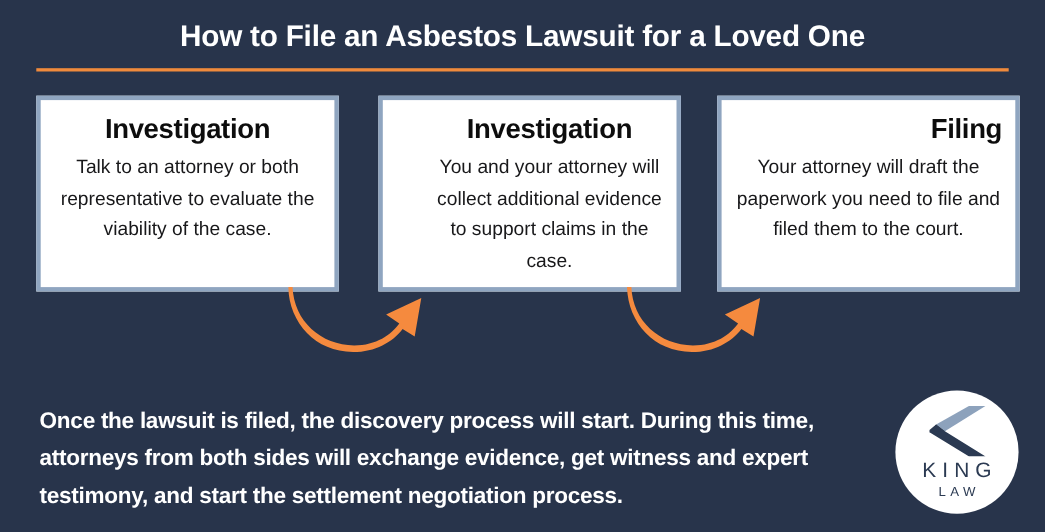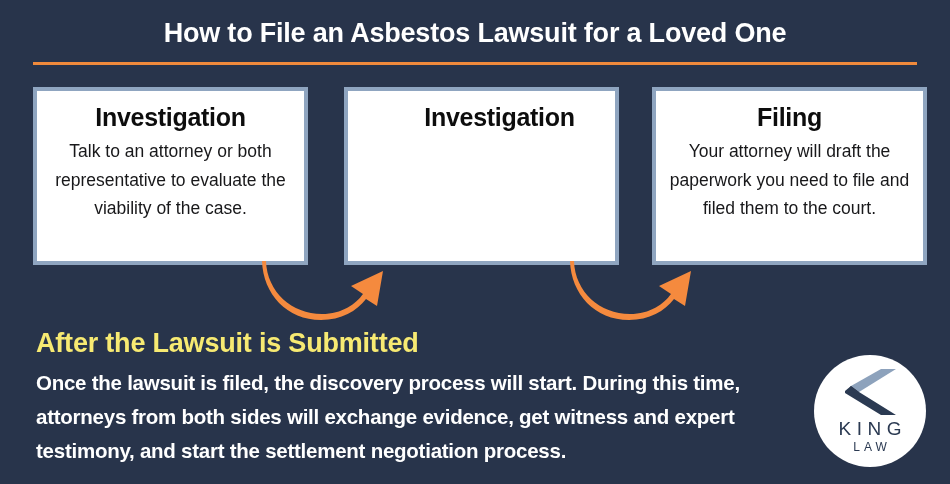--- a/index.html
+++ b/index.html
@@ -50,21 +50,21 @@
     background: #ffffff;
     border: 4px solid #8fa5c0;
     box-sizing: border-box;
     display: flex;
     flex-direction: column;
     align-items: center;
     padding: 10px 12px 0 12px;
   }
   #card-1 { left: 33px; }
   #card-2 { left: 344px; padding-left: 48px; }
-  #card-3 { left: 652px; }
+  #card-3 { left: 652px; align-items: flex-end; }
 
   .card-title {
     color: #0d0d0d;
     font-size: 25px;
     font-weight: bold;
     line-height: 32px;
     margin: 0 0 4px 0;
     text-align: center;
     letter-spacing: -0.3px;
   }
@@ -154,32 +154,32 @@
     <div class="card-title">Investigation</div>
     <div class="card-body">Talk to an attorney or both representative to evaluate the viability of the case.</div>
   </div>
 
   <svg class="arrow" id="arrow-1" viewBox="0 0 125 62">
     <path d="M4 3 C5 34, 30 56, 60 56 C80 56, 94 46, 101 36 L89 28 L121 13 L115 48 L104 41 C95 53, 79 62, 59 62 C25 62, 1 36, 0 3 Z" fill="#f58a3e"></path>
   </svg>
 
   <div class="card" id="card-2">
     <div class="card-title">Investigation</div>
+    <div class="card-body">You and your attorney will collect additional evidence to support claims in the case.</div>
   </div>
 
   <svg class="arrow" id="arrow-2" viewBox="0 0 125 62">
     <path d="M4 3 C5 34, 30 56, 60 56 C80 56, 94 46, 101 36 L89 28 L121 13 L115 48 L104 41 C95 53, 79 62, 59 62 C25 62, 1 36, 0 3 Z" fill="#f58a3e"></path>
   </svg>
 
   <div class="card" id="card-3">
     <div class="card-title">Filing</div>
     <div class="card-body">Your attorney will draft the paperwork you need to file and filed them to the court.</div>
   </div>
 
-  <div id="subhead">After the Lawsuit is Submitted</div>
   <div id="logo">
     <svg id="logo-mark" width="54" height="46" viewBox="0 0 54 46">
       <polygon points="38,0 53,0 16,23 8,17" fill="#8da2bc"></polygon>
       <polygon points="8,17 16,23 53,46 38,46 2,24" fill="#2b3a52"></polygon>
       <polygon points="2,24 2,22 8,17 16,23" fill="#2b3a52"></polygon>
     </svg>
     <div id="logo-king">KING</div>
     <div id="logo-law">LAW</div>
   </div>
 

